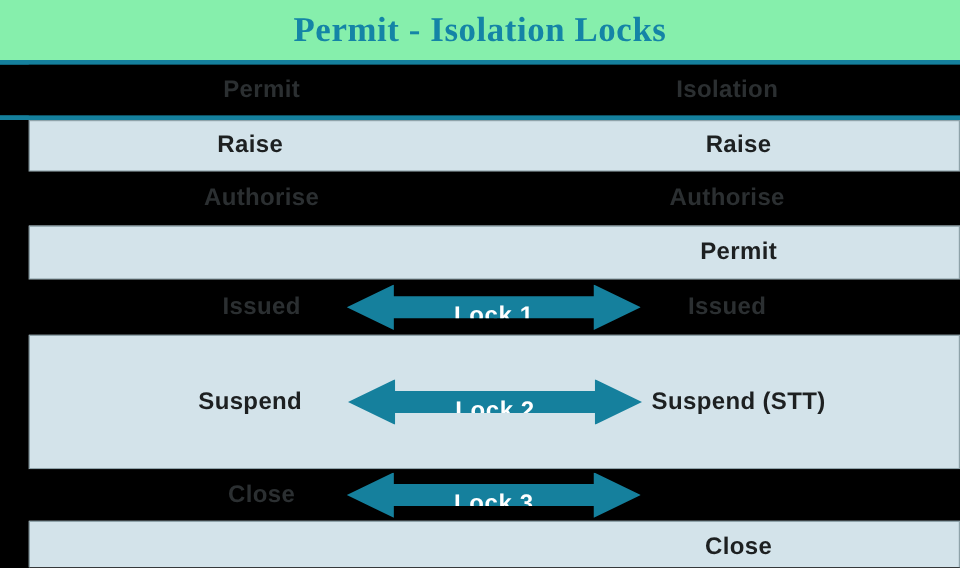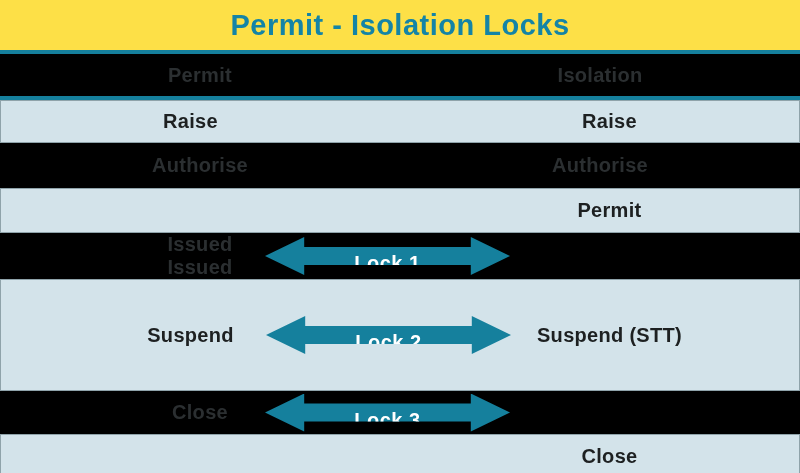--- a/index.html
+++ b/index.html
@@ -10,42 +10,44 @@
   .board {
     position: relative;
     width: 800px;
     height: 473px;
     background: #000;
     font-family: "Liberation Sans", sans-serif;
     overflow: hidden;
   }
   .title-band {
     height: 50px;
-    background: #fde047;
+    background: #86efac;
     display: flex;
     align-items: center;
     justify-content: center;
+    font-family: Liberation Serif, serif;
   }
   .title {
     color: #1484A6;
     font-size: 29px;
     font-weight: bold;
     letter-spacing: 0.5px;
   }
   .divider {
     height: 4px;
     background: #15809D;
   }
   .divider.thick {
     height: 5px;
   }
   .row {
     position: relative;
     display: flex;
     box-sizing: border-box;
+    margin-left: 24px;
   }
   .row .cell {
     width: 50%;
     display: flex;
     align-items: center;
     justify-content: center;
     font-weight: bold;
     font-size: 20px;
     letter-spacing: 0.3px;
   }
@@ -66,21 +68,21 @@
   .header-band {
     height: 42px;
     background: #000;
   }
   .header-band .cell {
     color: #2B2F31;
   }
   .row-1 { height: 43px; }
   .row-2 { height: 45px; text-decoration: underline; }
   .row-3 { height: 45px; }
-  .row-4 { height: 46px; flex-direction: column; }
+  .row-4 { height: 46px; }
   .row-5 { height: 112px; }
   .row-6 { height: 43px; }
   .row-7 { height: 44px; }
   .footer-band {
     height: 11px;
     background: #000;
   }
   .lock-arrow {
     position: absolute;
     left: 265px;

